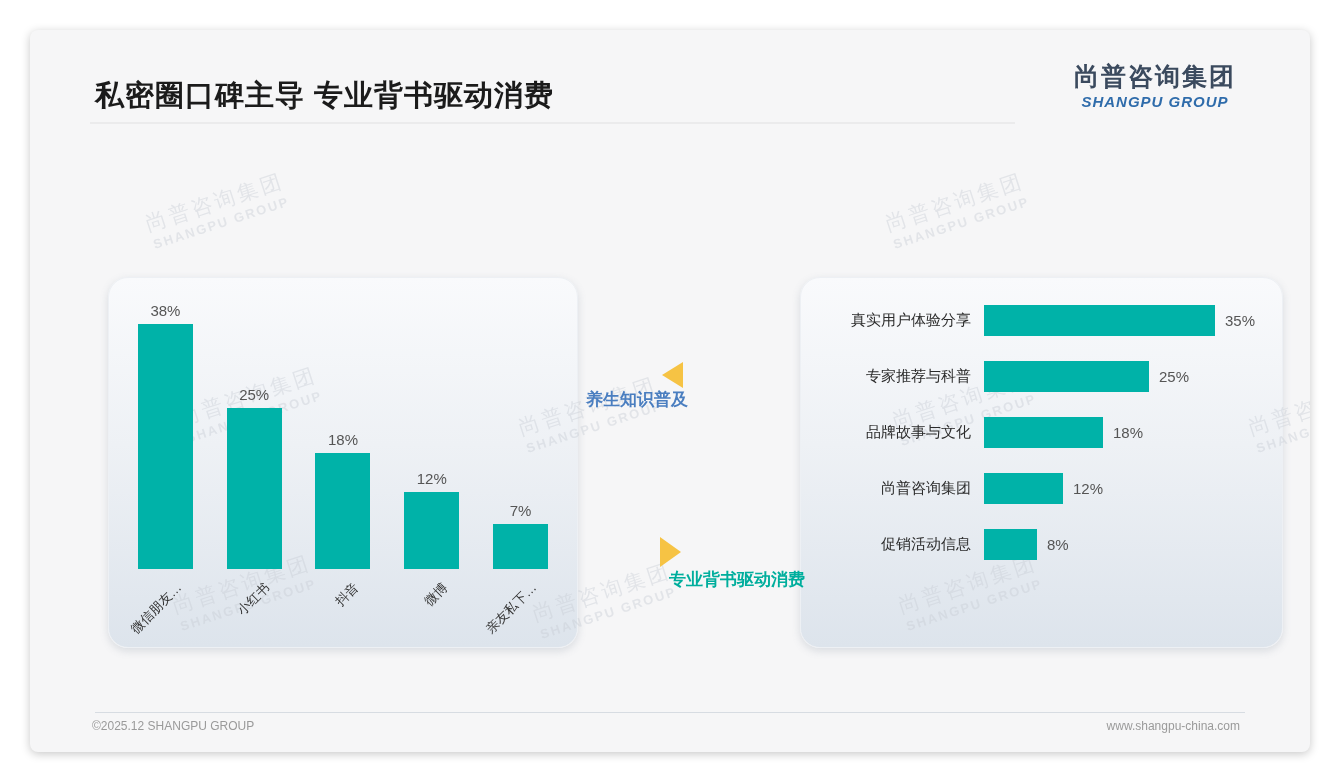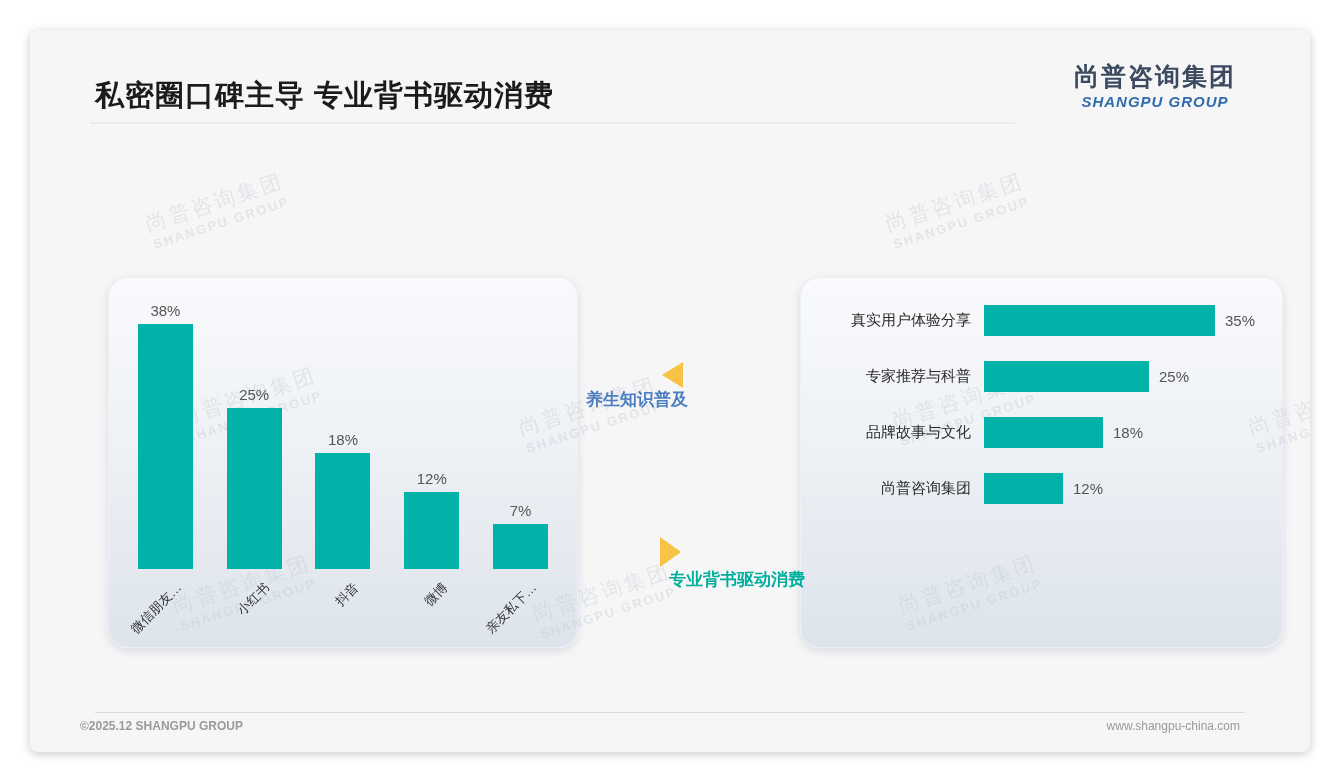--- a/index.html
+++ b/index.html
@@ -62,21 +62,21 @@
                      border-right:21px solid var(--tri,#f6c344); }
   .tri.point-right { left:630px; top:507px; border-top:15px solid transparent; border-bottom:15px solid transparent;
                      border-left:21px solid var(--tri,#f6c344); }
   .anno { position:absolute; z-index:4; font-size:17px; font-weight:700; white-space:nowrap; }
   .anno.blue { left:556px; top:358px; color:var(--anno-blue,#4a7ec0); }
   .anno.teal { left:639px; top:538px; color:var(--anno-teal,#00ae9d); }
 
   
   .note { position:absolute; left:83px; top:659px; z-index:3; font-size:13px; color:#8ca6c6; }
   .footer-divider { position:absolute; left:65px; top:682px; width:1150px; height:1px; background:#d7dce2; z-index:3; }
-  .footer-left  { position:absolute; left:50px;  top:689px; z-index:3; font-size:12px; color:#9a9a9a;font-weight:bold; }
+  .footer-left  { position:absolute; left:62px;  top:689px; z-index:3; font-size:12px; color:#9a9a9a; }
   .footer-right { position:absolute; right:70px; top:689px; z-index:3; font-size:12px; color:#9a9a9a; }
 </style>
 </head>
 <body>
 
 <div class="slide">
 
   <div class="wm" style="left:115px;top:158px">
       <span class="wm-cn">尚普咨询集团</span>
       <span class="wm-en">SHANGPU GROUP</span>
@@ -187,20 +187,27 @@
             <span class="hval">18%</span>
           </div>
         </div>
         <div class="hrow">
           <div class="hlabel">尚普咨询集团</div>
           <div class="hbarwrap">
             <div class="hbar" style="width: 79px;"></div>
             <span class="hval">12%</span>
           </div>
         </div>
+        <div class="hrow">
+          <div class="hlabel">促销活动信息</div>
+          <div class="hbarwrap">
+            <div class="hbar" style="width: 53px;"></div>
+            <span class="hval">8%</span>
+          </div>
+        </div>
       </div>
   </div>
 
   <div class="tri point-left"></div>
   <div class="anno blue">养生知识普及</div>
   <div class="tri point-right"></div>
   <div class="anno teal">专业背书驱动消费</div>
 
   <div class="footer-divider"></div>
   <div class="footer-left">©2025.12 SHANGPU GROUP</div>

